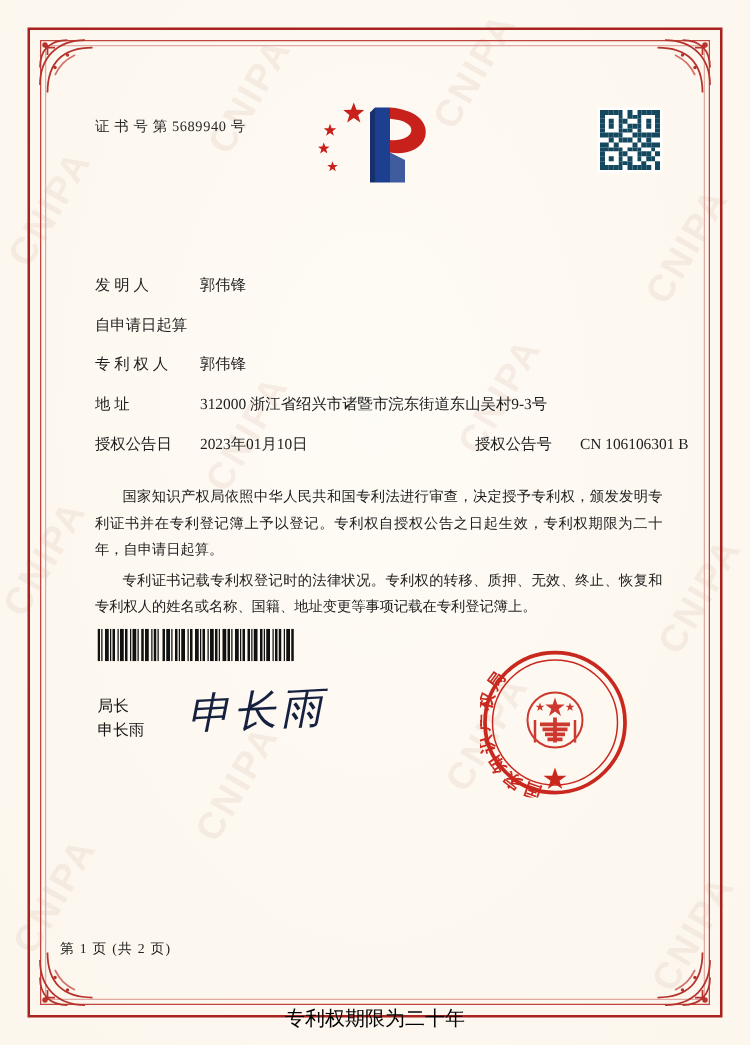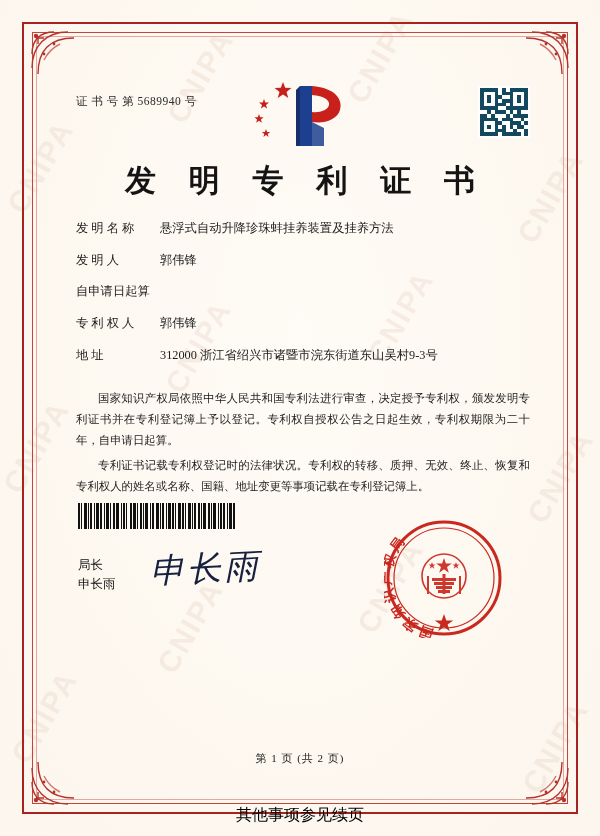--- a/index.html
+++ b/index.html
@@ -151,21 +151,21 @@
     letter-spacing:3px;
     transform:rotate(-3deg);
   }
   
   .seal{
     position:absolute;right:48px;top:470px;
     width:120px;height:120px;
   }
   .footer-page{
     position:absolute;left:0;right:0;bottom:22px;
-    text-align:center;font-size:11px;color:#222;
+    text-align:left;font-size:11px;color:#222;
     letter-spacing:1px;
   }
   .footer-note-wrap{
     position:absolute;left:0;right:0;bottom:10px;text-align:center;
   }
 </style>
 </head>
 <body>
 
 <div class="page">
@@ -440,42 +440,43 @@
           <polygon points="19,38 20.2,41.2 23.6,41.3 20.9,43.4 21.9,46.8 19,44.7 16.1,46.8 17.1,43.4 14.4,41.3 17.8,41.2"></polygon>
           <polygon points="26,53 27.1,55.9 30.2,56 27.7,57.9 28.6,61 26,59.1 23.4,61 24.3,57.9 21.8,56 24.9,55.9"></polygon>
         </g>
         <path d="M60 10 L60 70 L72 70 L72 10 Z" fill="#1d3f8f"></path>
         <path d="M72 10 C96 12 103 24 100 34 C97 44 84 48 72 46 L72 36 C80 37 88 34 89 29 C90 24 84 20 72 19 Z" fill="#c8211c"></path>
         <path d="M60 10 L60 70 L56 70 L56 14 Z" fill="#16306e"></path>
         <path d="M72 46 L72 70 L84 70 L84 52 Z" fill="#1d3f8f" opacity="0.85"></path>
       </svg>
     </div>
 
-    <div class="title">发 明 专 利 证 书</div>
 
     <div class="fields">
-      <div class="row">
-        <div class="lbl spaced-4">发 明 名 称</div>
-        <div class="val">悬浮式自动升降珍珠蚌挂养装置及挂养方法</div>
-      </div>
       <div class="row">
         <div class="lbl spaced-9">发 明 人</div>
         <div class="val">郭伟锋</div>
       </div>
       <div class="row">
         <div class="lbl">自申请日起算</div>
       </div>
       <div class="row">
         <div class="lbl">专 利 权 人</div>
         <div class="val">郭伟锋</div>
       </div>
       <div class="row">
         <div class="lbl spaced-21">地 址</div>
         <div class="val">312000 浙江省绍兴市诸暨市浣东街道东山吴村9-3号</div>
       </div>
+      <div class="row two">
+        <div class="lbl">授权公告日</div>
+        <div class="val">2023年01月10日</div>
+        <div class="lbl2">授权公告号</div>
+        <div class="val">CN 106106301 B</div>
+      </div>
     </div>
 
     <div class="paras">
       <p>国家知识产权局依照中华人民共和国专利法进行审查，决定授予专利权，颁发发明专利证书并在专利登记簿上予以登记。专利权自授权公告之日起生效，专利权期限为二十年，自申请日起算。</p>
       <p>专利证书记载专利权登记时的法律状况。专利权的转移、质押、无效、终止、恢复和专利权人的姓名或名称、国籍、地址变更等事项记载在专利登记簿上。</p>
     </div>
 
     <div class="barcode">
       <i style="width:2px"></i>
         <i style="width:1px;background:none"></i>
@@ -609,15 +610,15 @@
           <textPath href="#sealArc" startOffset="6%">国家知识产权局</textPath>
         </text>
         <polygon points="60,96 62.3,102.5 69.2,102.6 63.6,106.6 65.8,113.2 60,109.1 54.2,113.2 56.4,106.6 50.8,102.6 57.7,102.5" fill="#c9281f"></polygon>
       </svg>
     </div>
 
     <div class="footer-page">第 1 页 (共 2 页)</div>
   </div>
 
   <div class="footer-note-wrap">
-    <span>其他事项参见续页</span>
+    <span>专利权期限为二十年</span>
   </div>
 </div>
 
 </body></html>

